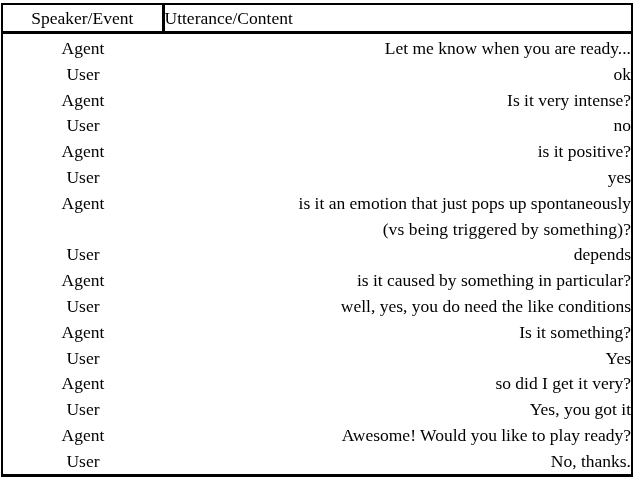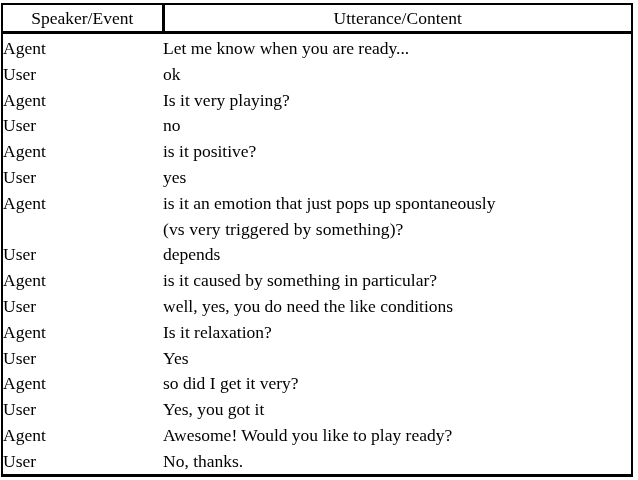--- a/index.html
+++ b/index.html
@@ -47,40 +47,40 @@
     font-weight: normal;
     font-size: 17.5px;
     line-height: 22px;
   }
   th.header-speaker {
     text-align: center;
     border-right: 3px solid #000;
     padding: 0 2px 2px 2px;
   }
   th.header-utterance {
-    text-align: center;
+    text-align: left;
     padding: 0 2px 2px 14px;
   }
 
   
   tbody tr.dialogue-row td {
     padding: 0;
     border: none;
     font-size: 17.5px;
     line-height: 25.8px;
     vertical-align: top;
   }
   td.cell-speaker {
-    text-align: left;
+    text-align: center;
     border-right: 3px solid #000;
     padding: 0 2px;
     white-space: nowrap;
   }
   td.cell-utterance {
-    text-align: left;
+    text-align: right;
     padding: 0 4px 0 14px;
   }
   tbody tr.dialogue-row:first-child td {
     padding-top: 2px;
   }
   .utterance-line {
     display: block;
     white-space: nowrap;
   }
   
@@ -113,21 +113,21 @@
         </tr>
         <tr class="dialogue-row">
           <td class="cell-speaker">User</td>
           <td class="cell-utterance">
             <span class="utterance-line">ok</span>
           </td>
         </tr>
         <tr class="dialogue-row">
           <td class="cell-speaker">Agent</td>
           <td class="cell-utterance">
-            <span class="utterance-line">Is it very playing?</span>
+            <span class="utterance-line">Is it very intense?</span>
           </td>
         </tr>
         <tr class="dialogue-row">
           <td class="cell-speaker">User</td>
           <td class="cell-utterance">
             <span class="utterance-line">no</span>
           </td>
         </tr>
         <tr class="dialogue-row">
           <td class="cell-speaker">Agent</td>
@@ -138,21 +138,21 @@
         <tr class="dialogue-row">
           <td class="cell-speaker">User</td>
           <td class="cell-utterance">
             <span class="utterance-line">yes</span>
           </td>
         </tr>
         <tr class="dialogue-row">
           <td class="cell-speaker">Agent</td>
           <td class="cell-utterance">
             <span class="utterance-line">is it an emotion that just pops up spontaneously</span>
-            <span class="utterance-line">(vs very triggered by something)?</span>
+            <span class="utterance-line">(vs being triggered by something)?</span>
           </td>
         </tr>
         <tr class="dialogue-row">
           <td class="cell-speaker">User</td>
           <td class="cell-utterance">
             <span class="utterance-line">depends</span>
           </td>
         </tr>
         <tr class="dialogue-row">
           <td class="cell-speaker">Agent</td>
@@ -162,21 +162,21 @@
         </tr>
         <tr class="dialogue-row">
           <td class="cell-speaker">User</td>
           <td class="cell-utterance">
             <span class="utterance-line">well, yes, you do need the like conditions</span>
           </td>
         </tr>
         <tr class="dialogue-row">
           <td class="cell-speaker">Agent</td>
           <td class="cell-utterance">
-            <span class="utterance-line">Is it relaxation?</span>
+            <span class="utterance-line">Is it something?</span>
           </td>
         </tr>
         <tr class="dialogue-row">
           <td class="cell-speaker">User</td>
           <td class="cell-utterance">
             <span class="utterance-line">Yes</span>
           </td>
         </tr>
         <tr class="dialogue-row">
           <td class="cell-speaker">Agent</td>

